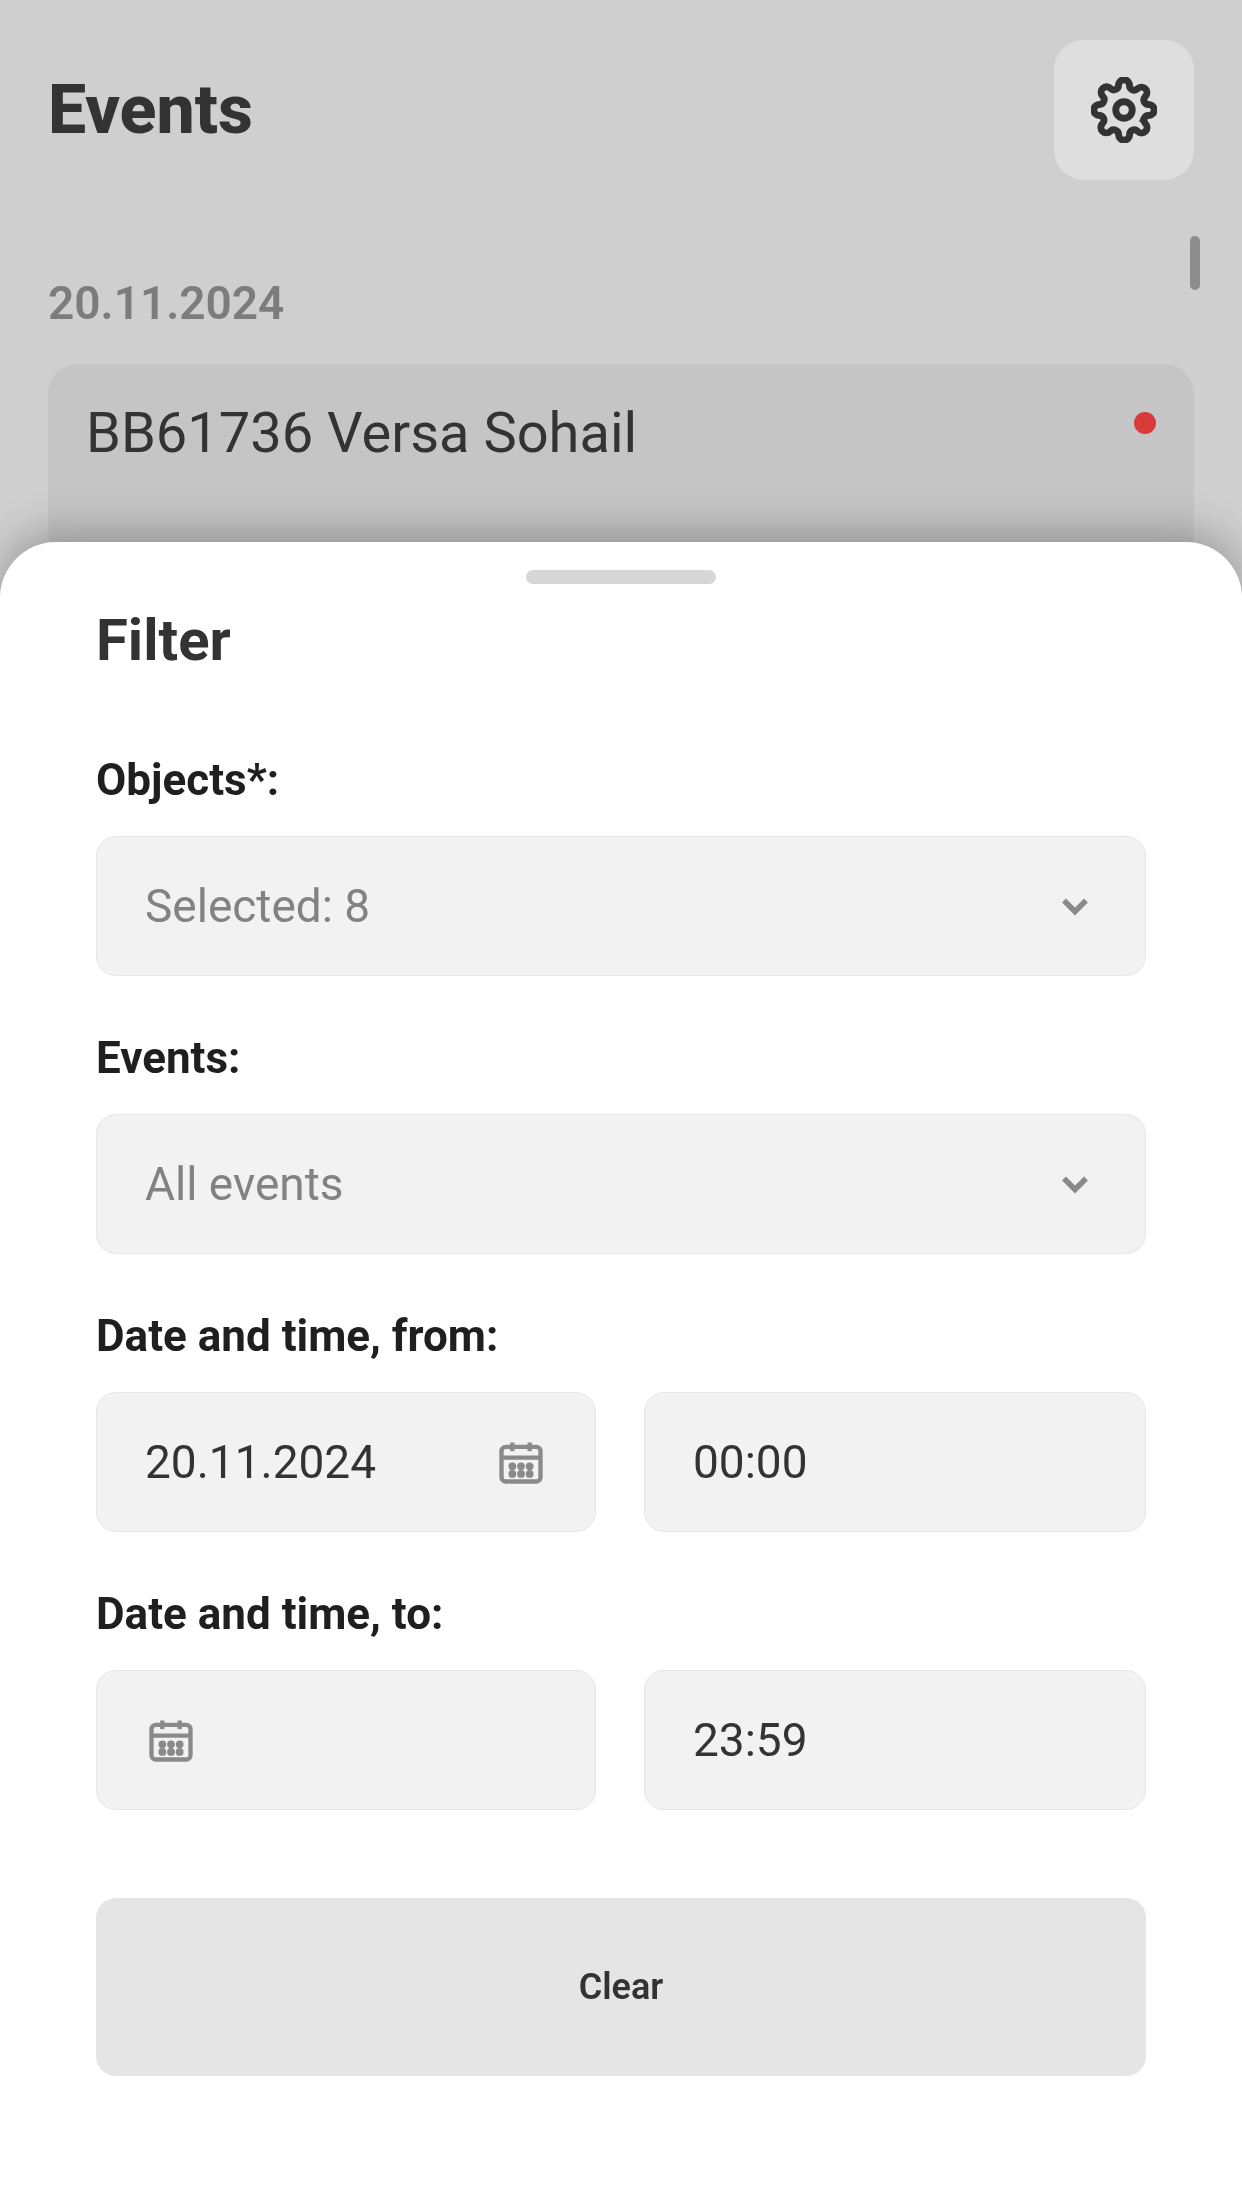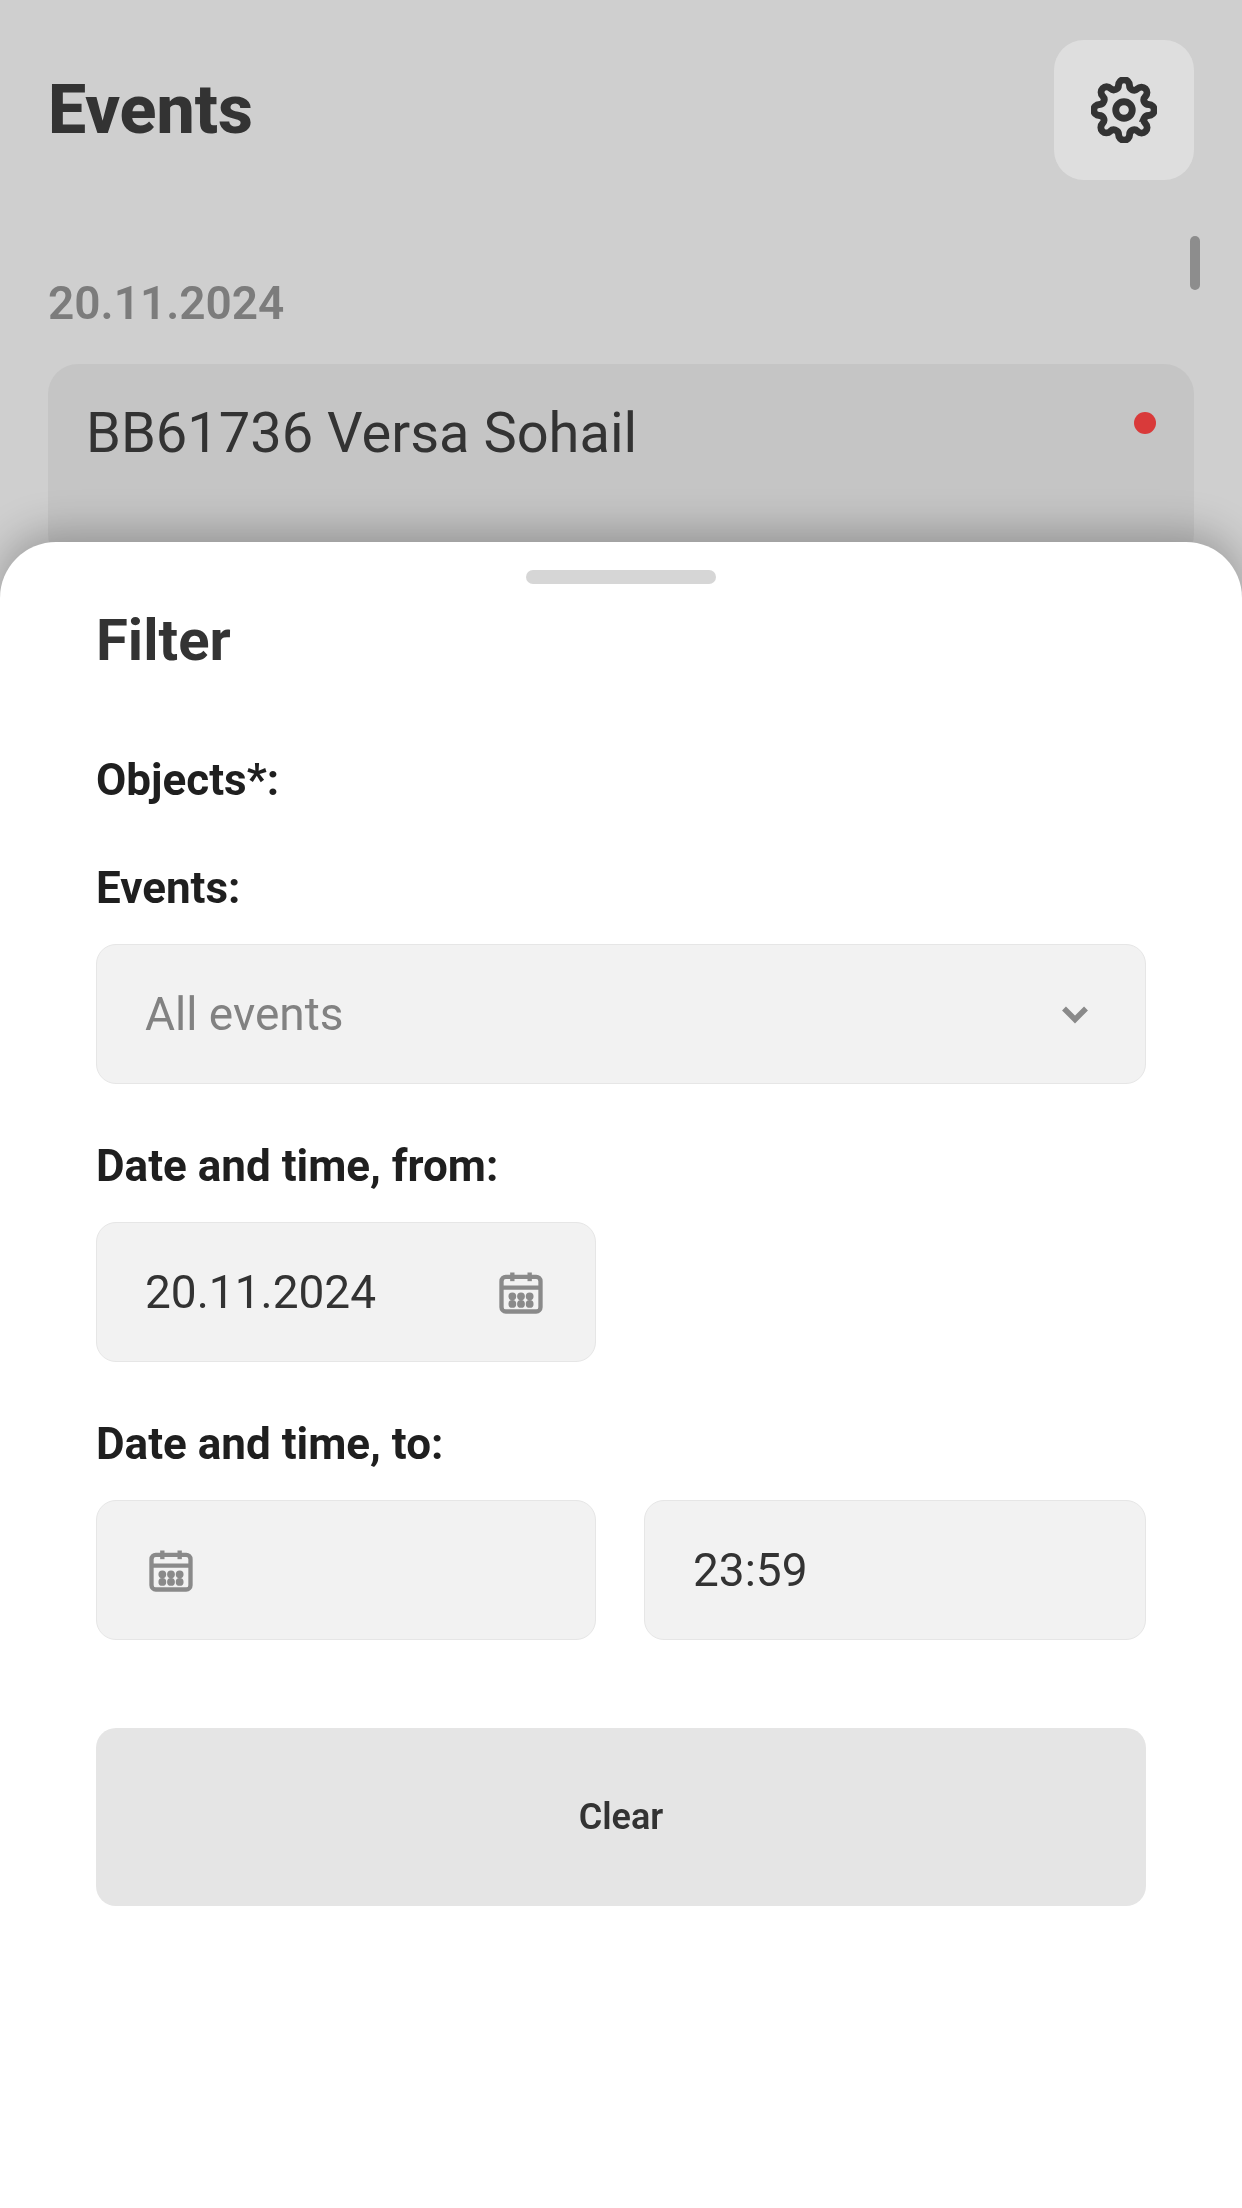--- a/index.html
+++ b/index.html
@@ -63,20 +63,26 @@
     <div class="bg-status-dot"></div>
     <div class="bg-card-title">BB61736 Versa Sohail</div>
   </div>
 </div>
 
 <div class="sheet">
   <div class="sheet-grabber"></div>
   <div class="sheet-title">Filter</div>
 
   <div class="field-label">Objects*:</div>
+  <div class="input-box">
+    <span>Selected: 8</span>
+    <svg class="chev" viewBox="0 0 24 24" fill="none" stroke="#8a8a8a" stroke-width="3">
+          <polyline points="6 9 12 15 18 9"></polyline>
+        </svg>
+  </div>
 
   <div class="field-label">Events:</div>
   <div class="input-box">
     <span>All events</span>
     <svg class="chev" viewBox="0 0 24 24" fill="none" stroke="#8a8a8a" stroke-width="3">
           <polyline points="6 9 12 15 18 9"></polyline>
         </svg>
   </div>
 
   <div class="field-label">Date and time, from:</div>
@@ -88,20 +94,23 @@
             <line x1="3" y1="10" x2="21" y2="10"></line>
             <line x1="8" y1="3" x2="8" y2="7"></line>
             <line x1="16" y1="3" x2="16" y2="7"></line>
             <circle cx="8" cy="14" r="0.8" fill="#8a8a8a"></circle>
             <circle cx="12" cy="14" r="0.8" fill="#8a8a8a"></circle>
             <circle cx="16" cy="14" r="0.8" fill="#8a8a8a"></circle>
             <circle cx="8" cy="17.5" r="0.8" fill="#8a8a8a"></circle>
             <circle cx="12" cy="17.5" r="0.8" fill="#8a8a8a"></circle>
             <circle cx="16" cy="17.5" r="0.8" fill="#8a8a8a"></circle>
           </svg>
+    </div>
+    <div class="input-box">
+      <span style="color:#333;">00:00</span>
     </div>
   </div>
 
   <div class="field-label">Date and time, to:</div>
   <div class="dt-row">
     <div class="input-box date">
       <svg class="cal" viewBox="0 0 24 24" fill="none" stroke="#8a8a8a" stroke-width="2">
             <rect x="3" y="5" width="18" height="16" rx="2"></rect>
             <line x1="3" y1="10" x2="21" y2="10"></line>
             <line x1="8" y1="3" x2="8" y2="7"></line>

